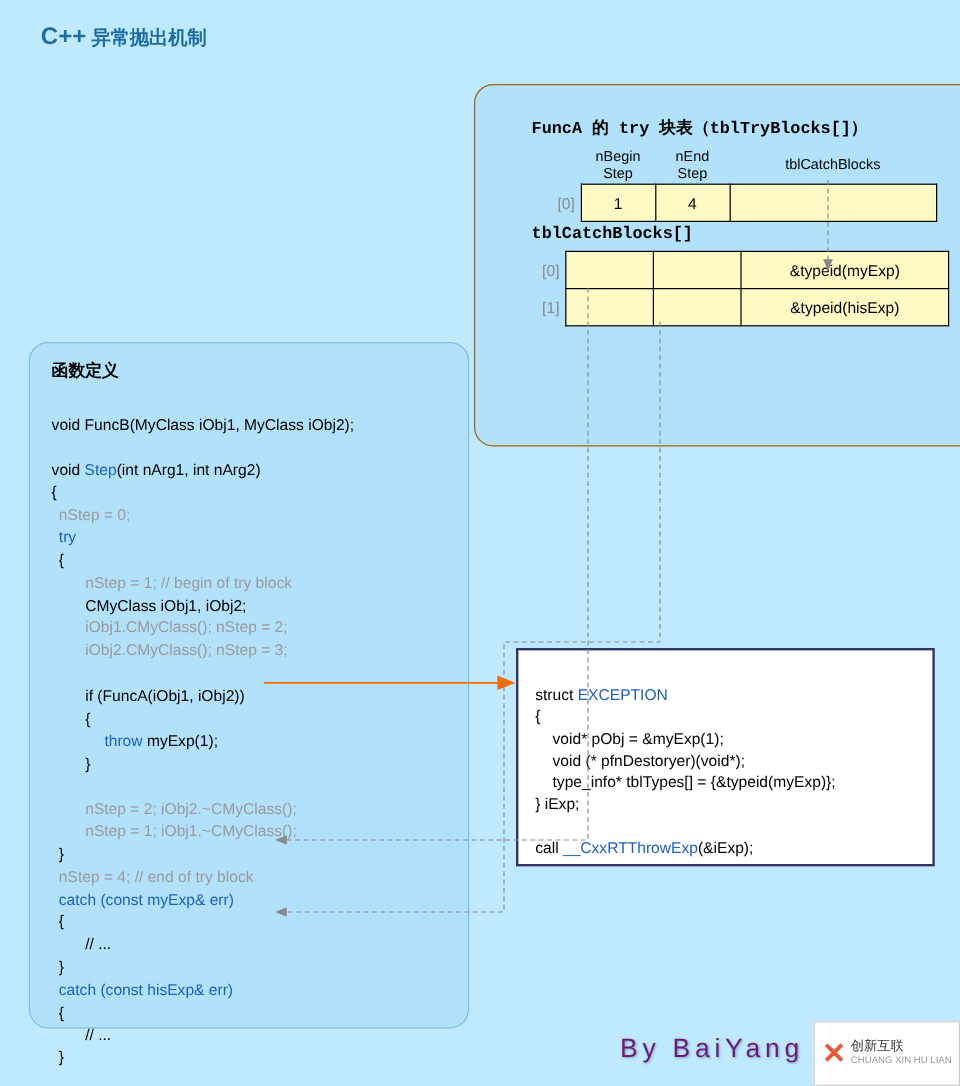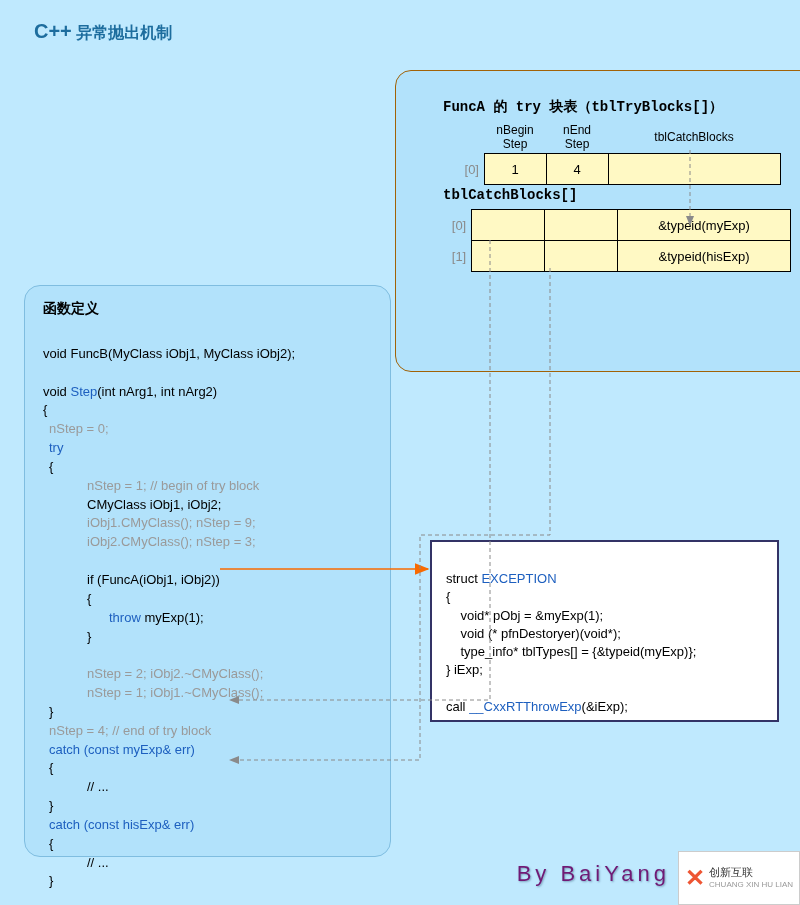--- a/index.html
+++ b/index.html
@@ -14,22 +14,22 @@
 .hdr td{border:none;background:none;font-size:12px;height:18px;padding-bottom:2px}
 .lbl-row td{border:none;background:none;font-size:12px;height:18px;padding-top:2px}
 
 
 .panel-fn{position:absolute;left:24px;top:285px;width:365px;height:570px;border:1px solid #7fbde0;border-radius:16px;background:#b2e2fb}
 .fn-title{font-weight:bold;font-size:14px;margin:14px 0 8px 18px}
 .code{font-family:Arial,sans-serif;font-size:13px;line-height:1.45;margin-left:18px;white-space:pre}
 .kw{color:#1d5fbf}
 .gray{color:#9a9a9a}
 .id1{margin-left:6px}
-.id2{margin-left:44px}
-.id3{margin-left:66px}
+.id2{margin-left:28px}
+.id3{margin-left:44px}
 
 
 .panel-exc{position:absolute;left:430px;top:540px;width:345px;height:178px;border:2px solid #336;background:#fff}
 .exc-code{font-family:Arial,sans-serif;font-size:13px;line-height:1.4;margin:10px 0 0 14px;white-space:pre}
 
 
 .credit{position:absolute;right:130px;bottom:18px;color:#701a75;font-size:22px;letter-spacing:4px;font-family:Liberation Sans, sans-serif;text-shadow:1px 1px 2px rgba(80,120,150,.6)}
 .logo{position:absolute;right:0;bottom:0;width:120px;height:52px;background:#fff;border:1px solid #ccc;display:flex;align-items:center;justify-content:center}
 .logo-x{font-size:24px;font-weight:bold;color:#e53;margin-right:4px}
 .logo-t{font-size:11px;color:#333;line-height:1}
@@ -87,21 +87,21 @@
   <div class="code">
 <span>void FuncB(MyClass iObj1, MyClass iObj2);</span>
 
 <span>void </span><span class="kw">Step</span><span>(int nArg1, int nArg2)</span>
 <span>{</span>
 <span class="id1 gray">nStep = 0;</span>
 <span class="id1 kw">try</span>
 <span class="id1">{</span>
 <span class="id2 gray">nStep = 1; // begin of try block</span>
 <span class="id2">CMyClass iObj1, iObj2;</span>
-<span class="id2 gray">iObj1.CMyClass(); nStep = 9;</span>
+<span class="id2 gray">iObj1.CMyClass(); nStep = 2;</span>
 <span class="id2 gray">iObj2.CMyClass(); nStep = 3;</span>
 
 <span class="id2">if (FuncA(iObj1, iObj2))</span>
 <span class="id2">{</span>
 <span class="id3"><span class="kw">throw</span><span> myExp(1);</span></span>
 <span class="id2">}</span>
 
 <span class="id2 gray">nStep = 2; iObj2.~CMyClass();</span>
 <span class="id2 gray">nStep = 1; iObj1.~CMyClass();</span>
 <span class="id1">}</span>

